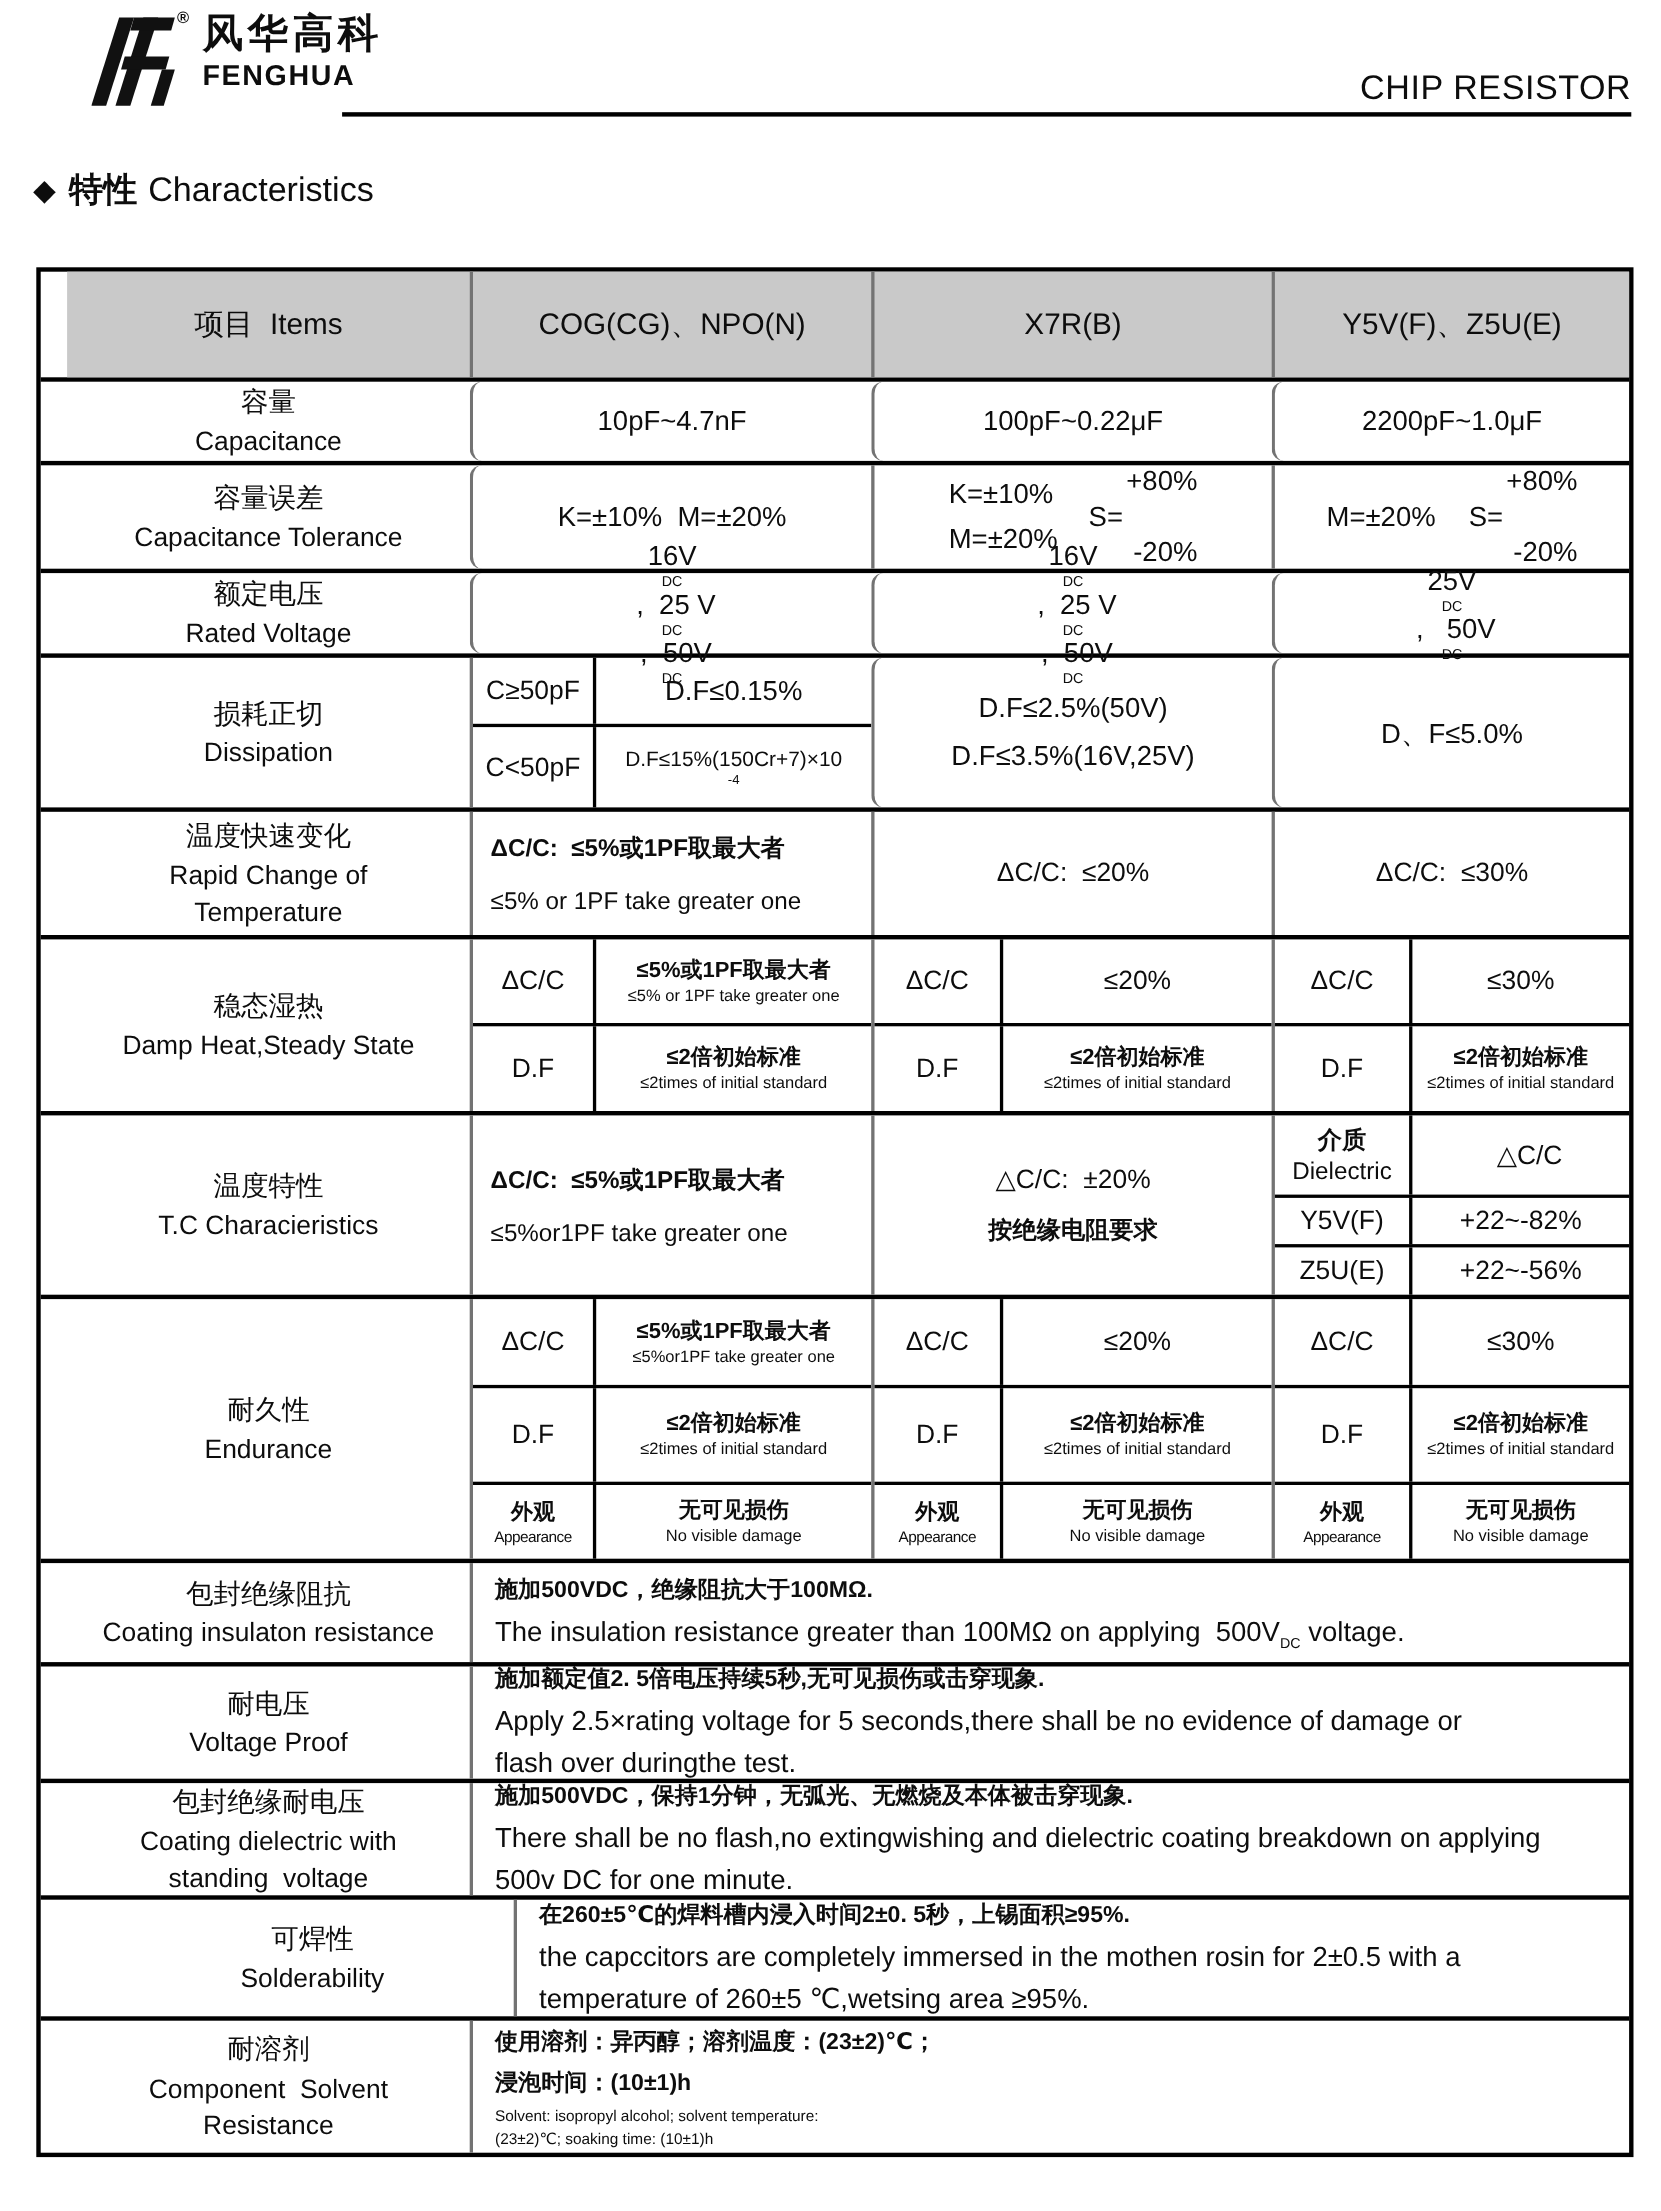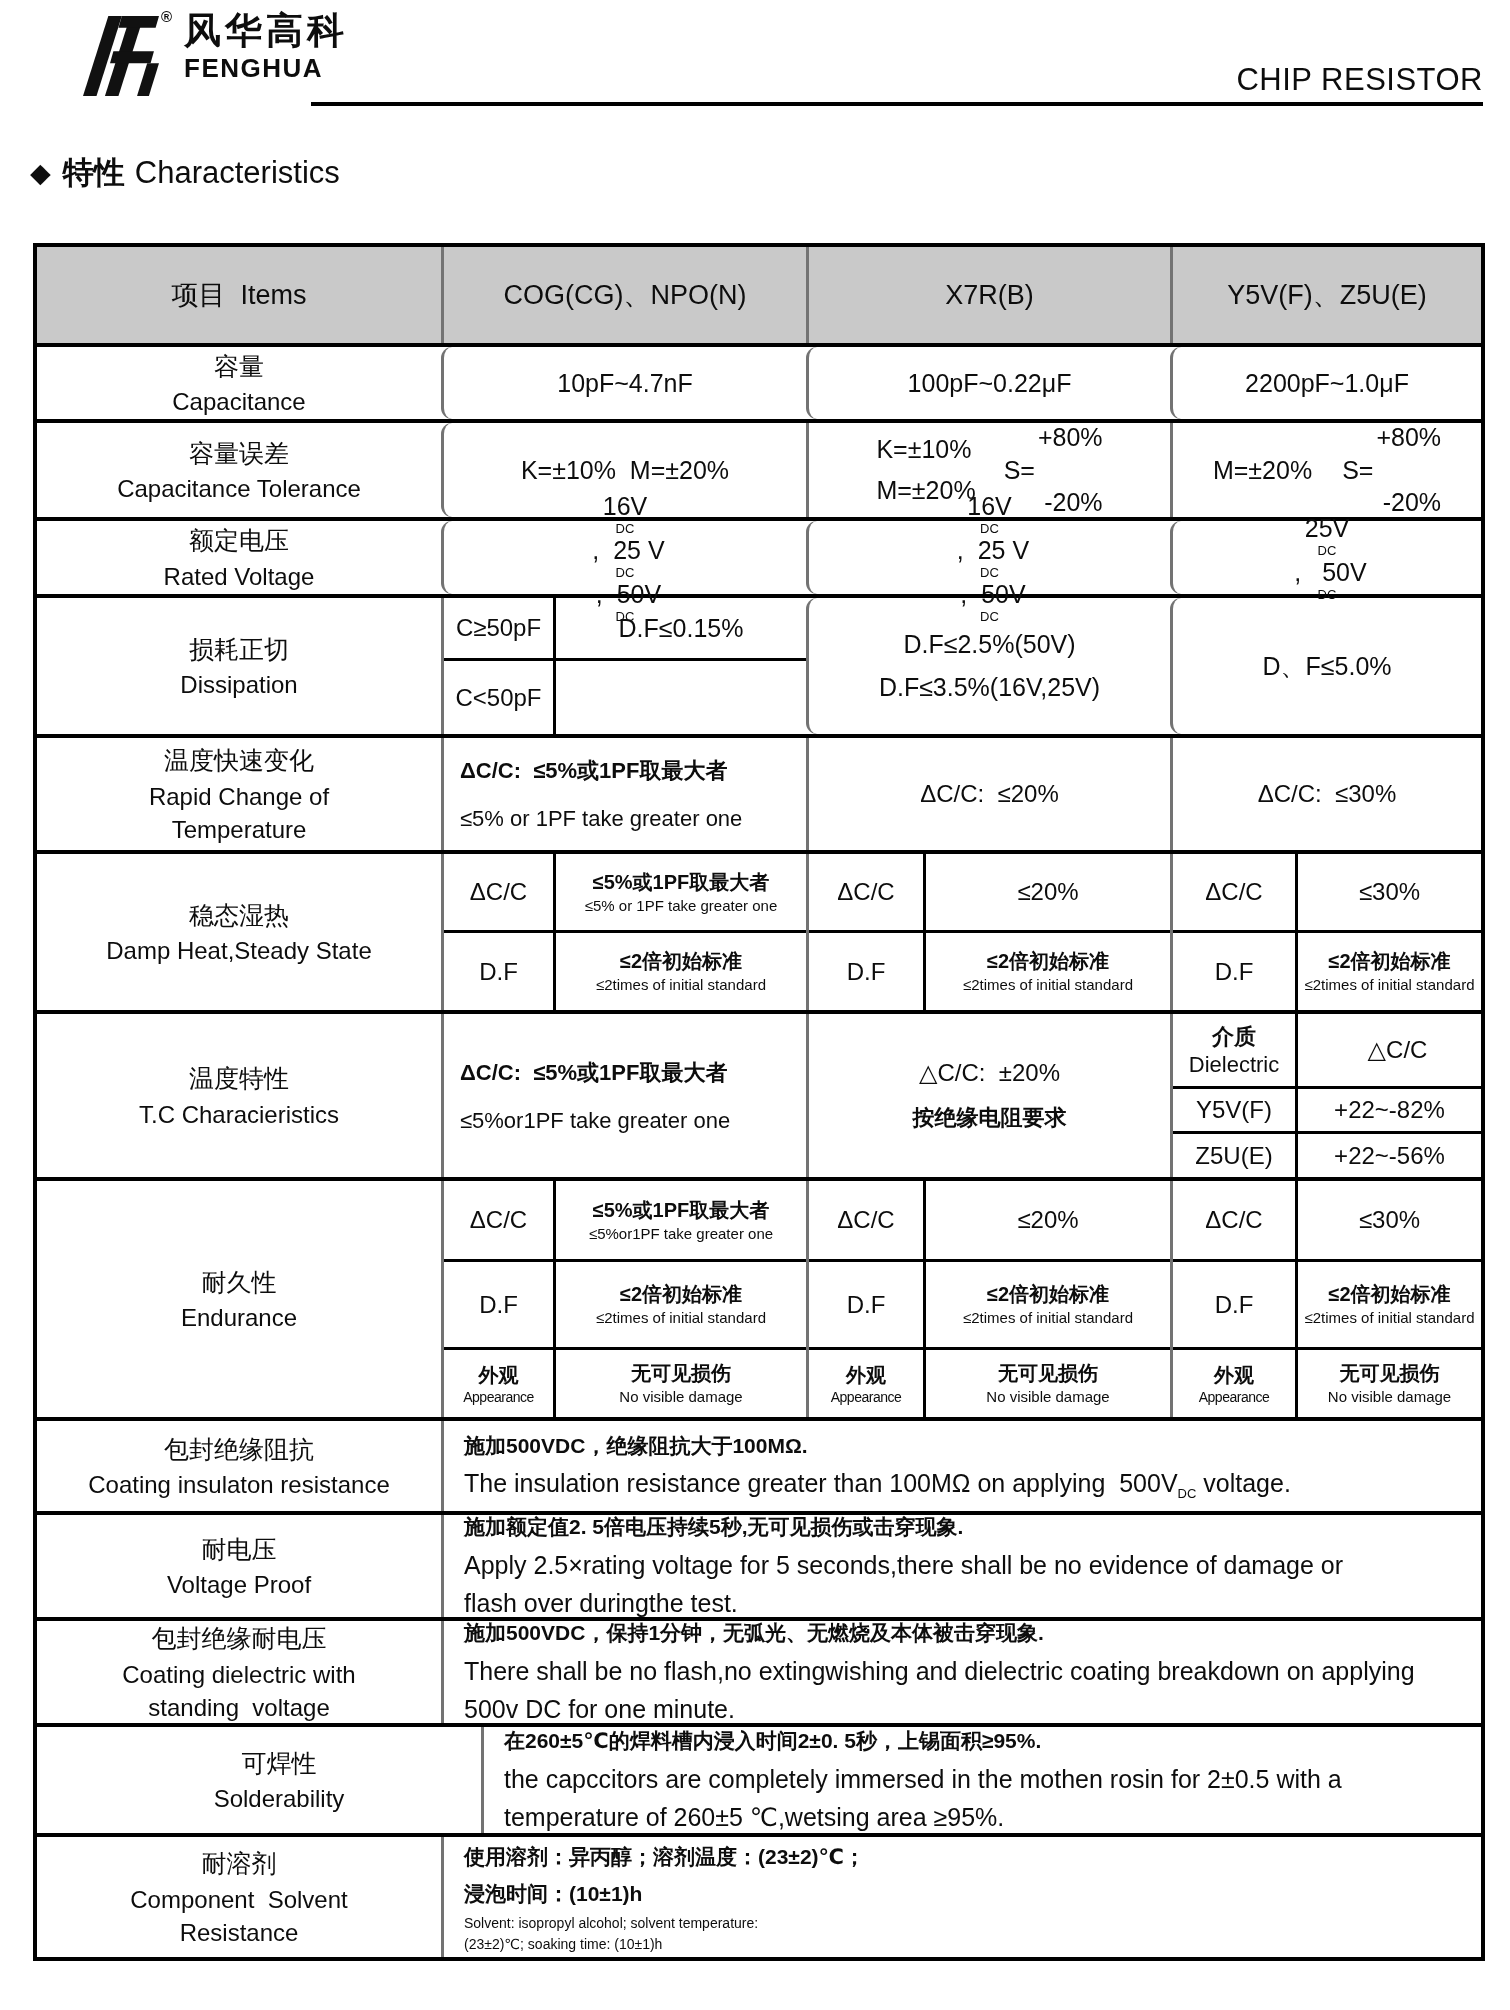--- a/index.html
+++ b/index.html
@@ -26,21 +26,21 @@
   .section { position:absolute; left:30px; top:152px; display:flex; align-items:center; font-size:31px; }
   .section .diamond { font-size:27px; margin-right:12px; }
   .section .s-cn { font-weight:bold; margin-right:10px; }
 
   
   .tbl { position:absolute; left:33px; top:243px; width:1452px; border:4px solid #000; background:#fff; }
   .trow { display:flex; border-top:4px solid #000; }
   .trow:first-child { border-top:none; }
   .cell { border-left:3px solid #737373; display:flex; flex-direction:column; align-items:center; justify-content:center; text-align:center; }
   .cell:first-child { border-left:none; }
-  .w0 { width:404px; } .w1 { width:365px; } .w2 { width:364px; } .w3 { flex:1; }
+  .w0 { width:366px;margin-left:24px; } .w1 { width:365px; } .w2 { width:364px; } .w3 { flex:1; }
   .th { background:#c9c9c9; font-size:27px; }
 
   .rh-head { height:96px; } .rh-cap { height:76px; } .rh-tol { height:98px; }
   .rh-rated { height:77px; } .rh-diss { height:140px; } .rh-rapid { height:116px; }
   .rh-damp { height:160px; } .rh-tc { height:167px; } .rh-end { height:240px; }
   .rh-cir { height:94px; } .rh-vp { height:106px; } .rh-cd { height:106px; }
   .rh-sold { height:110px;padding-left:40px; } .rh-solv { height:124px; }
 
   .lbl .cn { font-size:25px; line-height:1.5; }
   .lbl .en { font-size:24px; line-height:1.38; }
@@ -182,20 +182,21 @@
         <div class="cn">损耗正切</div>
         <div class="en">Dissipation</div>
       </div>
       <div class="cell w1 subcol">
         <div class="srow sh-diss1">
           <div class="slabel sl-cog">C≥50pF</div>
           <div class="sval val">D.F≤0.15%</div>
         </div>
         <div class="srow fill">
           <div class="slabel sl-cog">C&lt;50pF</div>
+          <div class="sval formula">D.F≤15%(150Cr+7)×10<sup>-4</sup></div>
         </div>
       </div>
       <div class="cell w2 val two-line">
         <div class="l1">D.F≤2.5%(50V)</div>
         <div class="l2">D.F≤3.5%(16V,25V)</div>
       </div>
       <div class="cell w3 val">D、F≤5.0%</div>
     </div>
 
     <div class="trow rh-rapid">

